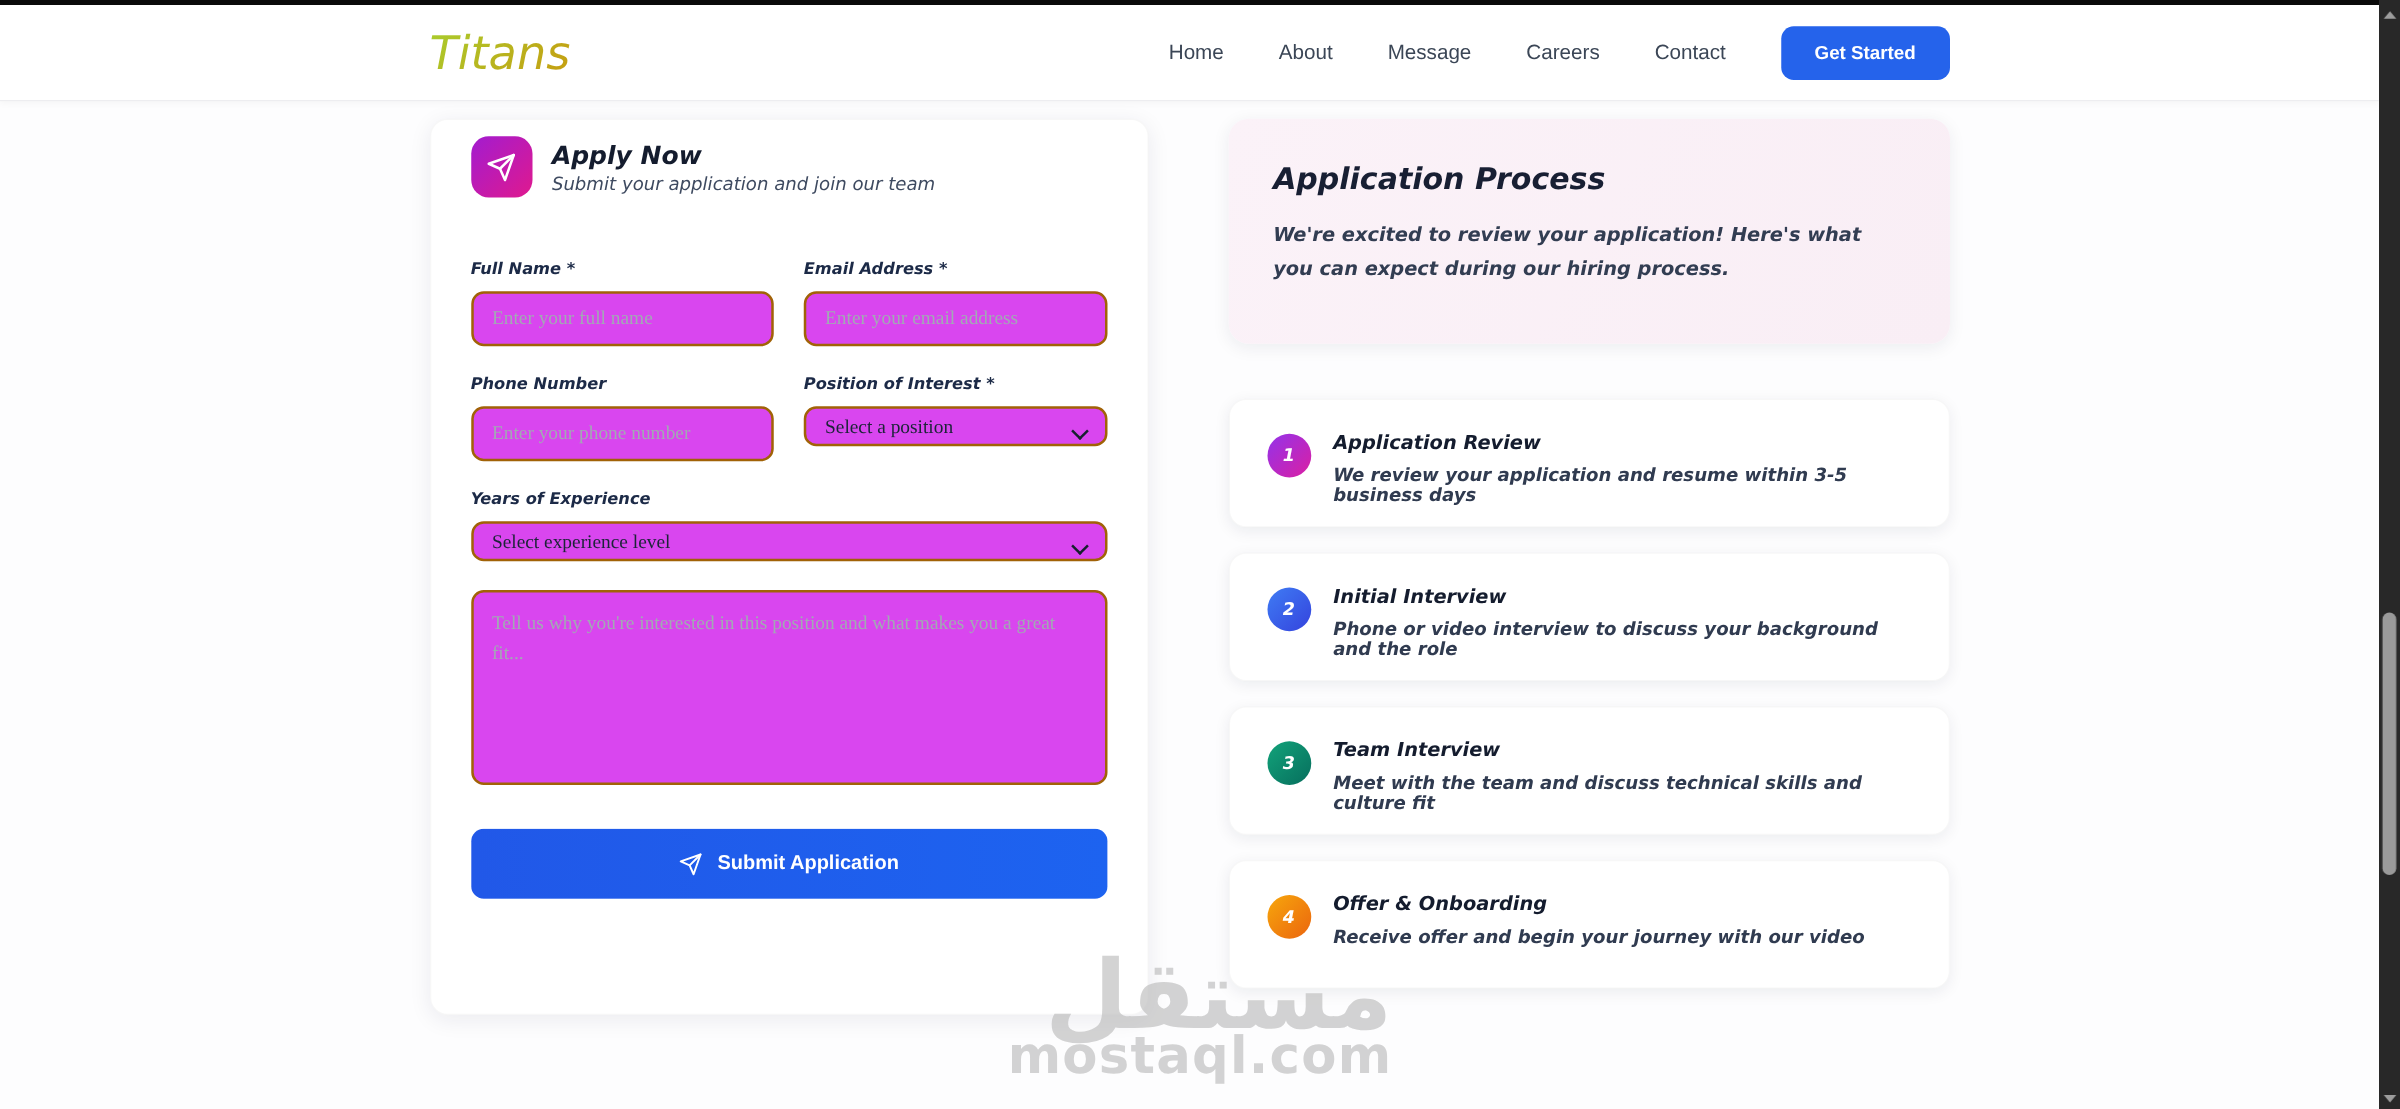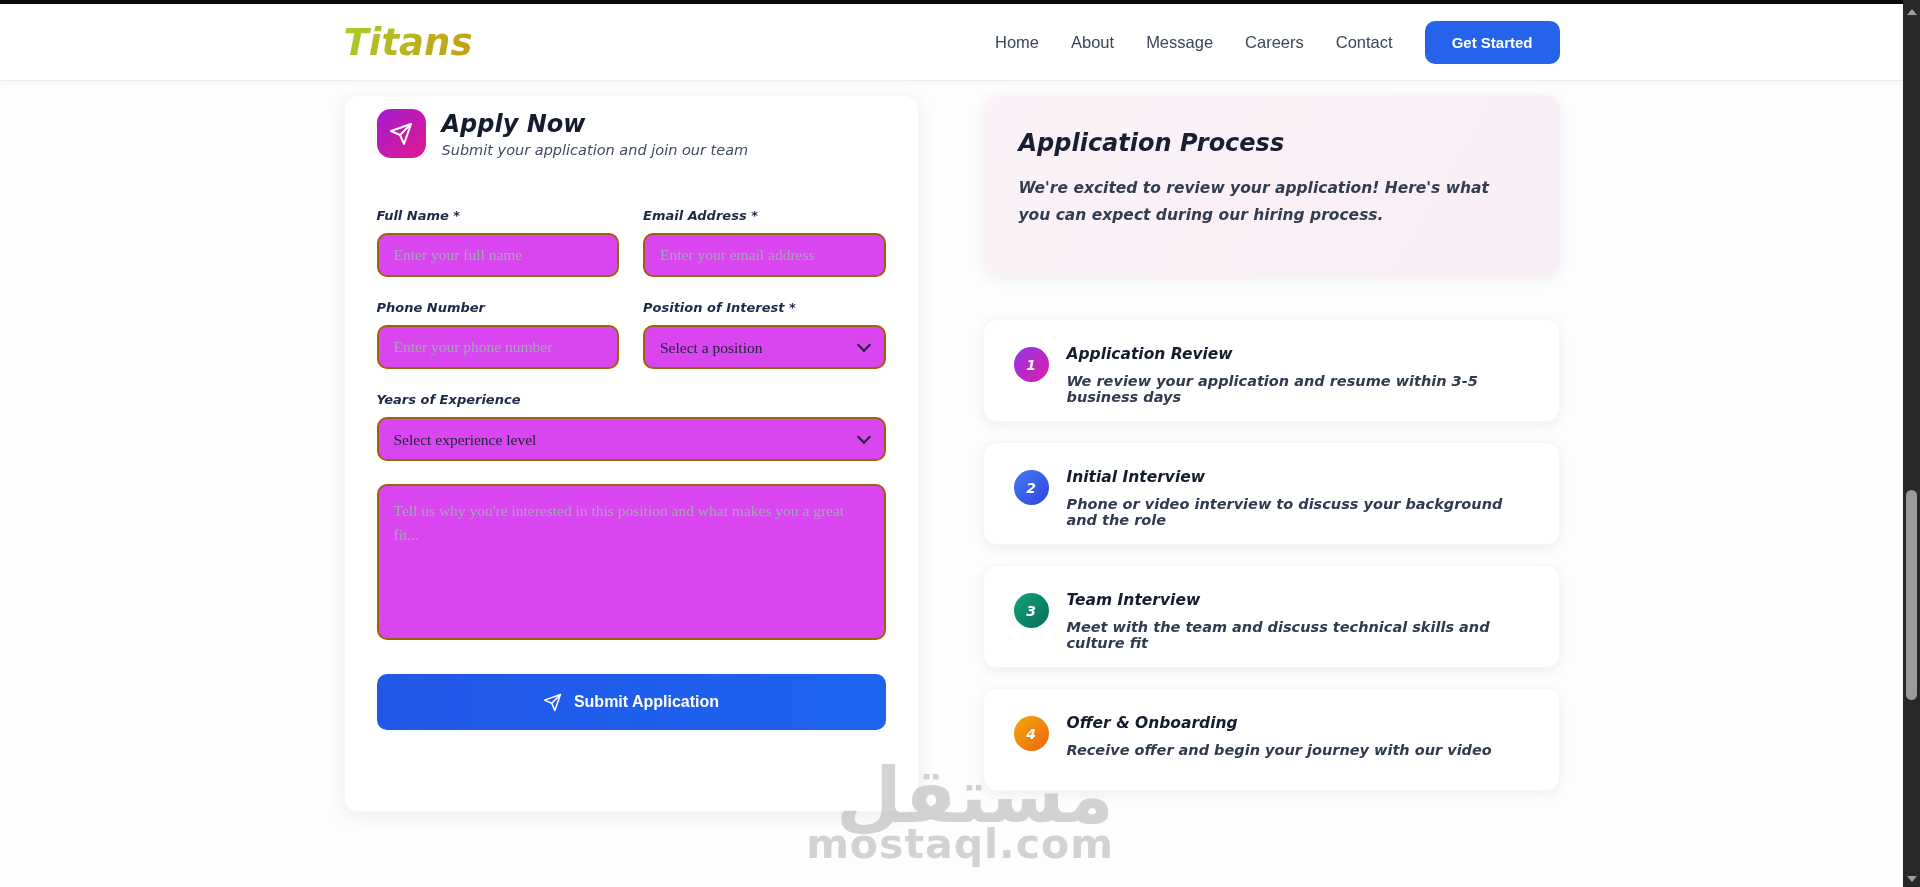--- a/index.html
+++ b/index.html
@@ -13,49 +13,49 @@
   .sb-up { top:4px; } .sb-down { bottom:0; }
   .tri-up { width:0; height:0; border-left:5px solid transparent; border-right:5px solid transparent; border-bottom:6px solid #9d9d9d; }
   .tri-down { width:0; height:0; border-left:5px solid transparent; border-right:5px solid transparent; border-top:6px solid #9d9d9d; }
   .sb-thumb { position:absolute; left:3px; top:490px; width:11px; height:210px; background:#9a9a9a; border-radius:6px; cursor:pointer; }
 
   .viewport { width:1903px; }
 
   
   header { background:#ffffff; height:77px; margin-top:4px; border-bottom:1px solid #ededf0; box-shadow:0 2px 6px rgba(0,0,0,0.04); position:relative; z-index:10; }
   .header-inner { width:1216px; margin:0 auto; height:100%; display:flex; align-items:center; justify-content:space-between; }
-  .logo { font-family:"DejaVu Sans", sans-serif; font-weight:bold; font-style:italic; font-size:37px; letter-spacing:0; background-image:linear-gradient(90deg,#a9cd2d,#c79c10); -webkit-background-clip:text; background-clip:text; color:transparent; cursor:pointer; }
-  .nav-area { display:flex; align-items:center; gap:32px; }
+  .logo { font-family:"DejaVu Sans", sans-serif; font-weight:normal; font-style:italic; font-size:37px; letter-spacing:0; background-image:linear-gradient(90deg,#a9cd2d,#c79c10); -webkit-background-clip:text; background-clip:text; color:transparent; cursor:pointer; }
+  .nav-area { display:flex; align-items:center; gap:44px; }
   .nav-link { font-size:16.5px; color:#3b4656; cursor:pointer; }
   .cta-btn { margin-left:0; background:#2563eb; color:#fff; border:none; font-family:"Liberation Sans", sans-serif; font-weight:bold; font-size:15px; padding:13px 27px; border-radius:10px; cursor:pointer; }
 
   
   .main { width:1216px; margin:14px auto 0; display:grid; grid-template-columns:575px 1fr; gap:64px; position:relative; z-index:5; }
 
   .card { background:#fff; border-radius:14px; box-shadow:0 4px 18px rgba(20,30,60,0.08); border:1px solid rgba(0,0,0,0.03); }
 
   
   .form-card { padding:14px 32px 32px; height:717px; }
   .form-head { display:flex; align-items:center; gap:16px; margin-bottom:50px; margin-top:0; padding-top:0; }
   .form-head { margin-top:-1px; }
   .send-badge { width:49px; height:49px; border-radius:14px; display:flex; align-items:center; justify-content:center; flex:0 0 auto; }
-  .form-title { font-family:"DejaVu Sans", sans-serif; font-weight:bold; font-style:italic; font-size:24px; color:#141c2e; line-height:1.25; }
+  .form-title { font-family:"DejaVu Sans", sans-serif; font-weight:bold; font-style:italic; font-size:20px; color:#141c2e; line-height:1.25; }
   .form-subtitle { font-family:"DejaVu Sans", sans-serif; font-style:italic; font-size:14.5px; color:#3e4a60; margin-top:3px; }
 
   .grid-2 { display:grid; grid-template-columns:1fr 1fr; column-gap:24px; }
   .field-group { margin-bottom:23px; }
   .field-label { display:block; font-family:"DejaVu Sans", sans-serif; font-weight:bold; font-style:italic; font-size:13px; color:#1c2a47; margin-bottom:10px; }
   .text-input, .select-input, .textarea-input {
     width:100%; border:2px solid #a16207; border-radius:10px; background:#d946ef;
     font-family:Liberation Serif, serif; font-size:15.5px; color:#1b2437; outline:none;
   }
   .text-input { height:44px; padding:0 15px; }
   .text-input::placeholder, .textarea-input::placeholder { color:#a2a9b4; }
   .select-wrap { position:relative; }
-  .select-input { height:44px; padding:0 38px 0 15px; appearance:none; -webkit-appearance:none; cursor:pointer; }
+  .select-input { height:32px; padding:0 38px 0 15px; appearance:none; -webkit-appearance:none; cursor:pointer; }
   .select-wrap::after { content:""; position:absolute; right:17px; top:15px; width:8px; height:8px; border-right:2.4px solid #16202e; border-bottom:2.4px solid #16202e; transform:rotate(45deg); pointer-events:none; }
   .textarea-input { height:156px; padding:13px 15px; resize:none; line-height:1.55; }
 
   .submit-btn { margin-top:30px; width:100%; height:56px; background:#1f5aeb; background-image:linear-gradient(90deg,#2158e8,#1d63f0); color:#fff; border:none; border-radius:10px; font-family:"Liberation Sans", sans-serif; font-weight:bold; font-size:16px; display:flex; align-items:center; justify-content:center; gap:12px; cursor:pointer; }
 
   
   .process-card { border-radius:16px; background-image:linear-gradient(120deg,#fbf2f8,#f9eef5); box-shadow:0 3px 14px rgba(20,30,60,0.07); padding:34px 36px; height:180px; margin-bottom:44px; }
   .process-title { font-family:"DejaVu Sans", sans-serif; font-weight:bold; font-style:italic; font-size:24px; color:#181f33; margin-bottom:18px; }
   .process-intro { font-family:"DejaVu Sans", sans-serif; font-style:italic; font-weight:600; font-size:15.5px; color:#323d52; line-height:1.75; }
 

